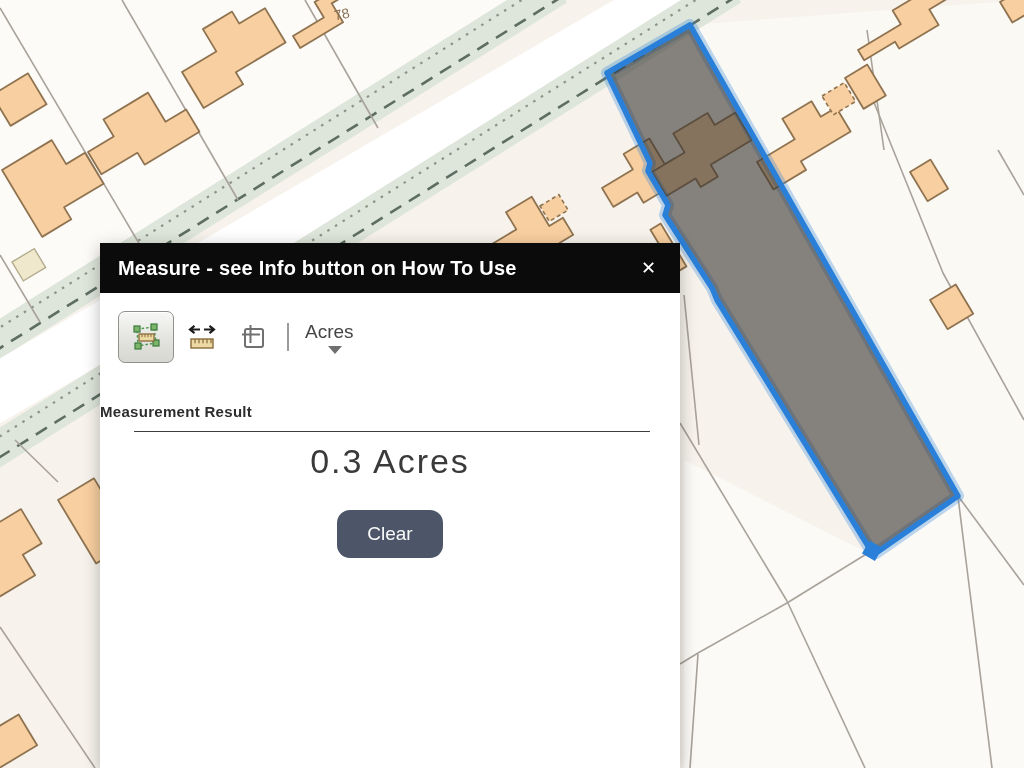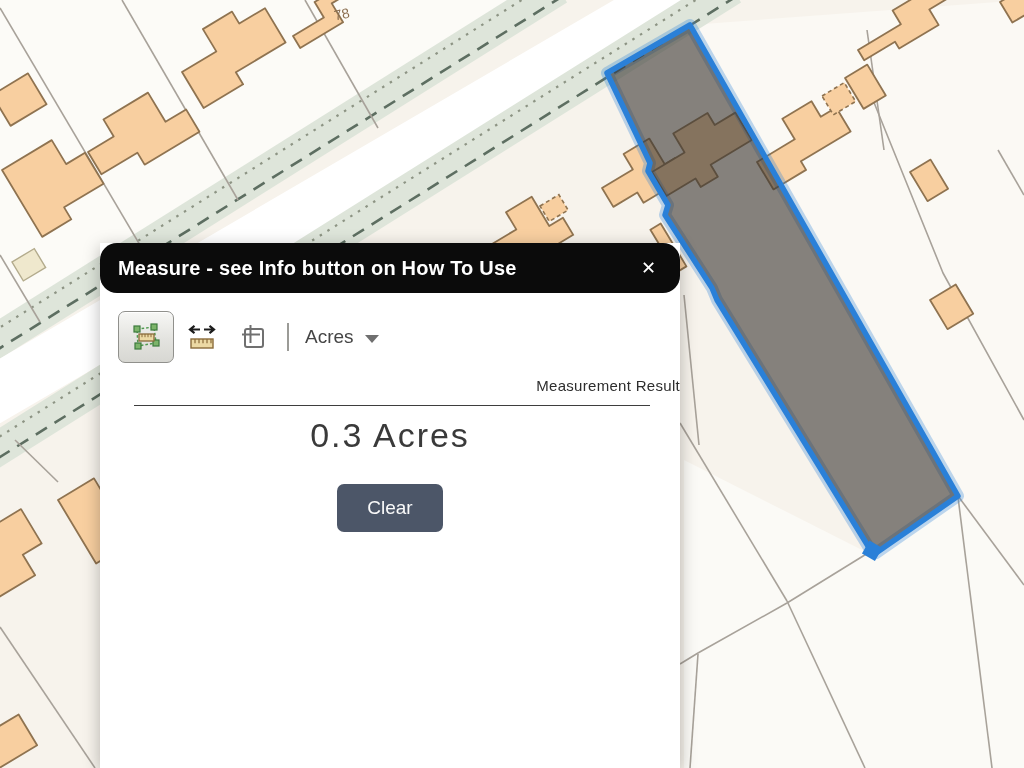--- a/index.html
+++ b/index.html
@@ -5,43 +5,43 @@
   html,body{margin:0;padding:0;}
   body{width:1024px;height:768px;overflow:hidden;background:#f7f3ec;
        font-family:"Liberation Sans","DejaVu Sans",sans-serif;}
   #stage{position:relative;width:1024px;height:768px;}
   #map-svg{position:absolute;left:0;top:0;}
 
   
   .panel{position:absolute;left:100px;top:243px;width:580px;height:525px;
          background:#ffffff;box-shadow:0 4px 16px rgba(0,0,0,.28);}
   .panel-header{height:50px;background:#0b0b0b;color:#fff;display:flex;
-                align-items:center;padding:0 18px;border-radius:17px;}
+                align-items:center;padding:0 18px;}
   .panel-title{font-size:20px;font-weight:700;letter-spacing:.2px;}
   .close-btn{margin-left:auto;font-size:18px;font-weight:700;color:#fff;
              cursor:pointer;padding:2px 6px;line-height:1;}
   .toolbar{display:flex;align-items:center;padding:16px 0 0 18px;height:56px;}
   .tool-btn{display:flex;align-items:center;justify-content:center;cursor:pointer;}
   .tool-btn.selected{width:54px;height:50px;border:1px solid #90908c;border-radius:7px;
       background:linear-gradient(#f7f7f5 0%,#e3e3df 55%,#d7d7d2 100%);
       box-shadow:inset 0 1px 0 rgba(255,255,255,.9);}
   .tool-plain{margin-left:12px;}
   .tool-plain.loc{margin-left:22px;}
   .tb-divider{width:2px;height:28px;background:#9b9b97;margin:0 16px 0 20px;}
-  .unit-select{display:flex;align-items:center;cursor:pointer;}
+  .unit-select{display:flex;align-items:center;cursor:pointer;flex-direction:column;}
   .unit-label{font-size:19px;color:#454545;}
   .caret{width:0;height:0;border-left:7px solid transparent;border-right:7px solid transparent;
          border-top:8px solid #6f6f6f;margin-left:11px;margin-top:3px;}
-  .result-heading{text-align:right;font-size:15px;font-weight:400;color:#2d2d2d;
-                  margin-top:12px;letter-spacing:.3px;}
+  .result-heading{text-align:left;font-size:15px;font-weight:700;color:#2d2d2d;
+                  margin-top:38px;letter-spacing:.3px;}
   .hr-line{border:none;border-top:1.6px solid #3e3e3e;margin:11px 30px 0 34px;}
   .result-value{text-align:center;font-size:34px;color:#3a3a3a;margin-top:10px;
                 letter-spacing:2px;}
   .clear-btn{display:block;margin:29px auto 0;width:106px;height:48px;background:#4c5668;
-             color:#fafafa;border:none;border-radius:7px;font-size:19px;cursor:pointer;
+             color:#fafafa;border:none;border-radius:13px;font-size:19px;cursor:pointer;
              font-family:inherit;}
 </style>
 </head>
 <body>
 
 <div id="stage">
 
   <svg id="map-svg" width="1024" height="768" viewBox="0 0 1024 768">
 
     <rect x="0" y="0" width="1024" height="768" fill="#f7f3ec"></rect>

